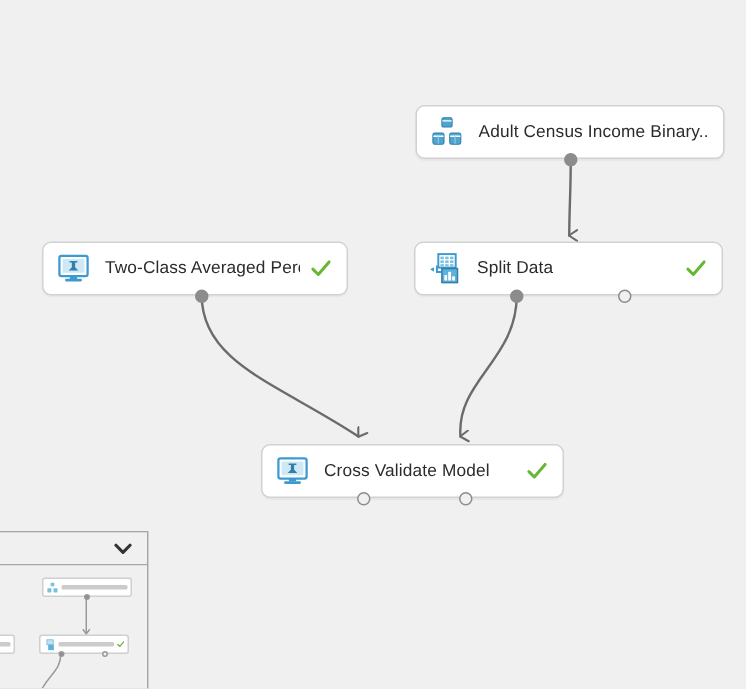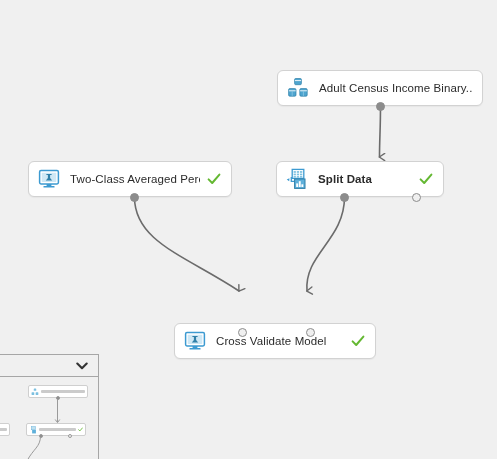--- a/index.html
+++ b/index.html
@@ -199,21 +199,21 @@
       <path d="M8.4 6.0 h5.2 v1.0 h-1.5 v3.1 l2.1 2.3 h-6.4 l2.1 -2.3 v-3.1 h-1.5 z" fill="#2f7fa8"></path>
       <rect x="8.6" y="16.0" width="4.8" height="2.0" fill="#3c9ad1"></rect>
       <rect x="5.4" y="17.9" width="11.2" height="1.7" rx="0.7" fill="#3c9ad1"></rect>
     </svg>
     <span class="nlabel">Two-Class Averaged Percept...</span>
     <svg class="ncheck" viewBox="0 0 14 14">
       <path d="M1.6 7.4 L5.2 11.0 L12.4 2.6" fill="none" stroke="#64b832" stroke-width="2" stroke-linecap="round" stroke-linejoin="round"></path>
     </svg>
   </div>
 
-  <div class="node check-right" style="left:276px; top:161px; width:168px;font-weight:bold;">
+  <div class="node check-right" style="left:276px; top:161px; width:206px;">
     <svg class="nicon" viewBox="0 0 22 22">
       <rect x="6.2" y="1.4" width="11.6" height="9.0" fill="#ffffff" stroke="#3c9ad1" stroke-width="1.3"></rect>
       <g fill="#7cc0e0">
         <rect x="7.6" y="3.1" width="2.3" height="1.7"></rect>
           <rect x="10.8" y="3.1" width="2.3" height="1.7"></rect>
           <rect x="14.0" y="3.1" width="2.3" height="1.7"></rect>
         <rect x="7.6" y="5.6" width="2.3" height="1.7"></rect>
           <rect x="10.8" y="5.6" width="2.3" height="1.7"></rect>
           <rect x="14.0" y="5.6" width="2.3" height="1.7"></rect>
         <rect x="7.6" y="8.1" width="2.3" height="1.5"></rect>
@@ -228,21 +228,21 @@
         <rect x="12.8" y="13.2" width="1.9" height="5.8"></rect>
         <rect x="15.4" y="16.3" width="1.9" height="2.7"></rect>
       </g>
     </svg>
     <span class="nlabel">Split Data</span>
     <svg class="ncheck" viewBox="0 0 14 14">
       <path d="M1.6 7.4 L5.2 11.0 L12.4 2.6" fill="none" stroke="#64b832" stroke-width="2" stroke-linecap="round" stroke-linejoin="round"></path>
     </svg>
   </div>
 
-  <div class="node check-right" style="left:174px; top:296px; width:202px;margin-top:27px;">
+  <div class="node check-right" style="left:174px; top:296px; width:202px;">
     <svg class="nicon" viewBox="0 0 22 22">
       <rect x="1.6" y="2.6" width="18.8" height="13.4" rx="1.4" fill="#ffffff" stroke="#3c9ad1" stroke-width="1.5"></rect>
       <rect x="3.7" y="4.7" width="14.6" height="9.2" rx="0.7" fill="#cfe8f5"></rect>
       <path d="M8.4 6.0 h5.2 v1.0 h-1.5 v3.1 l2.1 2.3 h-6.4 l2.1 -2.3 v-3.1 h-1.5 z" fill="#2f7fa8"></path>
       <rect x="8.6" y="16.0" width="4.8" height="2.0" fill="#3c9ad1"></rect>
       <rect x="5.4" y="17.9" width="11.2" height="1.7" rx="0.7" fill="#3c9ad1"></rect>
     </svg>
     <span class="nlabel">Cross Validate Model</span>
     <svg class="ncheck" viewBox="0 0 14 14">
       <path d="M1.6 7.4 L5.2 11.0 L12.4 2.6" fill="none" stroke="#64b832" stroke-width="2" stroke-linecap="round" stroke-linejoin="round"></path>

